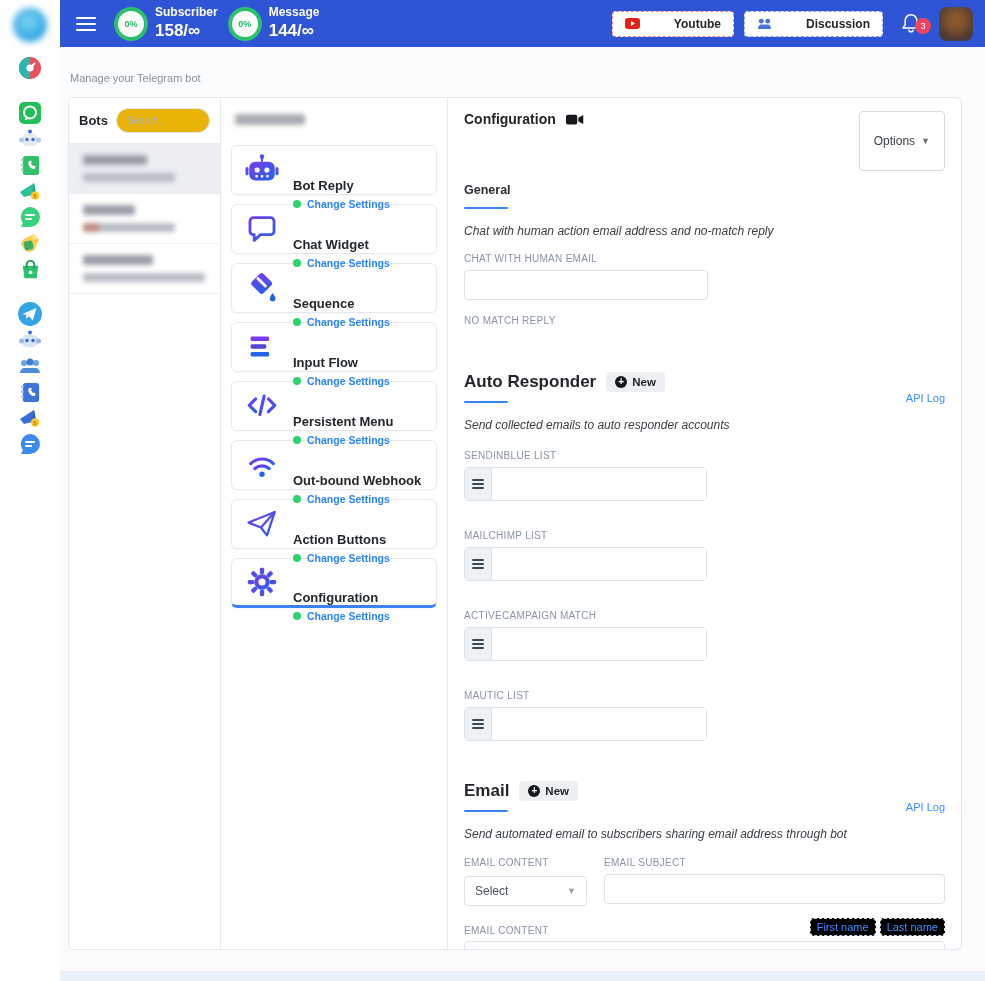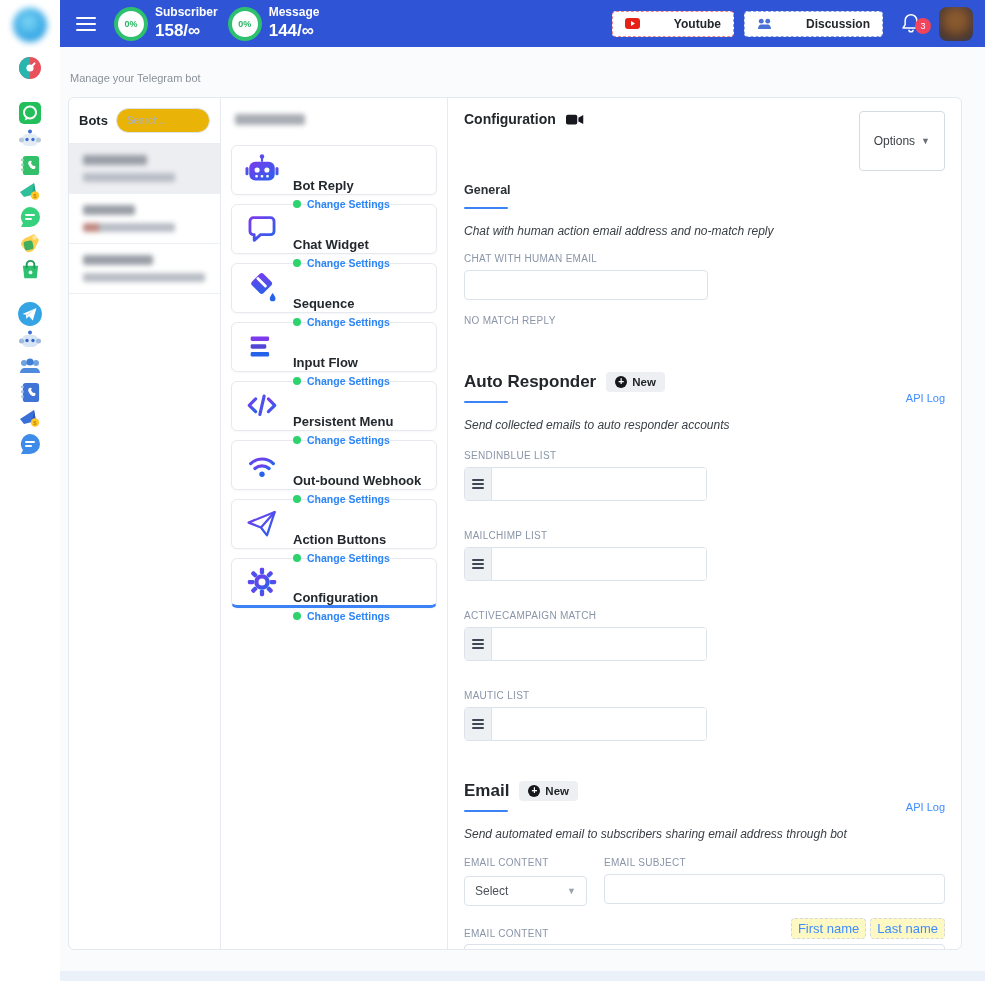--- a/index.html
+++ b/index.html
@@ -116,21 +116,21 @@
 
   .rowflex { display:flex; gap:17px; }
   .selbox { margin-top:8px; width:123px; height:30px; border:1px solid #dbe2ea; border-radius:4px;
     display:flex; align-items:center; padding:0 10px; font-size:12px; color:#4a5158; cursor:pointer; }
   .selbox .caret { margin-left:auto; font-size:9px; color:#9aa2ac; }
   .grow { flex:1; }
   .winput { margin-top:6px; width:100%; height:30px; border:1px solid #dbe2ea; border-radius:4px;
     padding:0 8px; font-size:12px; color:#333; outline:none; }
   .lblrow { display:flex; align-items:flex-end; }
   .namebtns { margin-left:auto; display:flex; gap:4px; }
-  .namebtn { border:1px dashed #cfd8e3; border-radius:4px; background:#fef9c3; color:#3f8cfe; font-size:13px;
+  .namebtn { border:1px dashed #cfd8e3; border-radius:4px; background:#000000; color:#3f8cfe; font-size:11px;
     padding:2px 6px; cursor:pointer; }
   .tarea { position:relative; margin-top:5px; }
   .tarea textarea { width:100%; border:1px solid #dbe2ea; border-radius:4px; resize:none; outline:none;
     font-size:12px; padding:6px 8px; font-family:"Liberation Sans",sans-serif; display:block; }
 
   .footstrip { position:absolute; left:60px; bottom:0; width:925px; height:10px; background:#ebf1f8; }
   .mt46{margin-top:46px;} .mt40{margin-top:40px;}
 </style>
 </head>
 <body>

